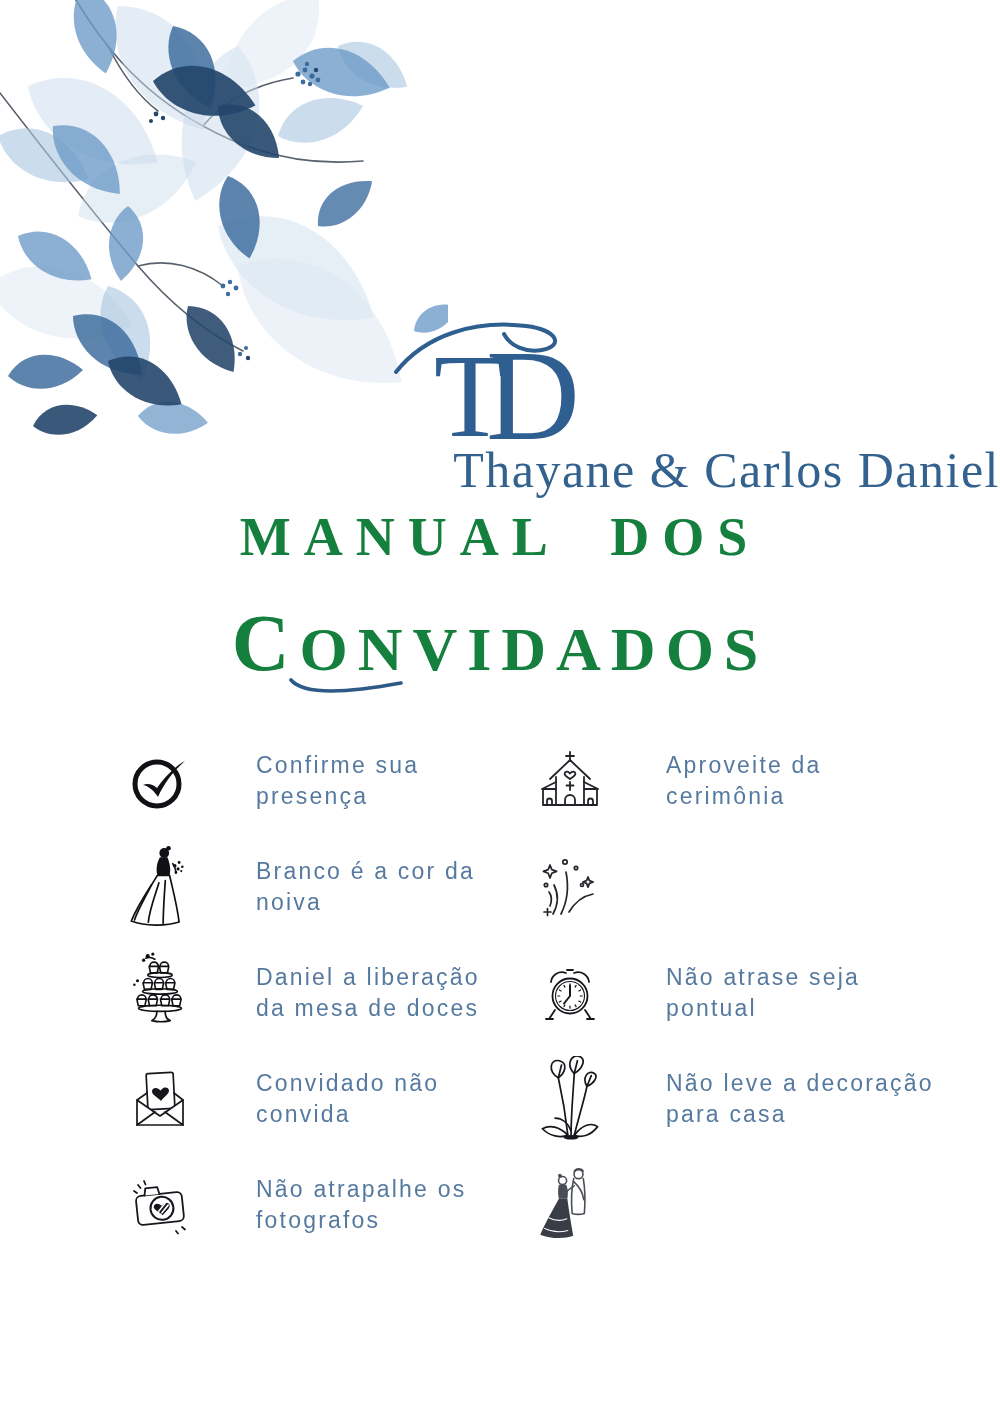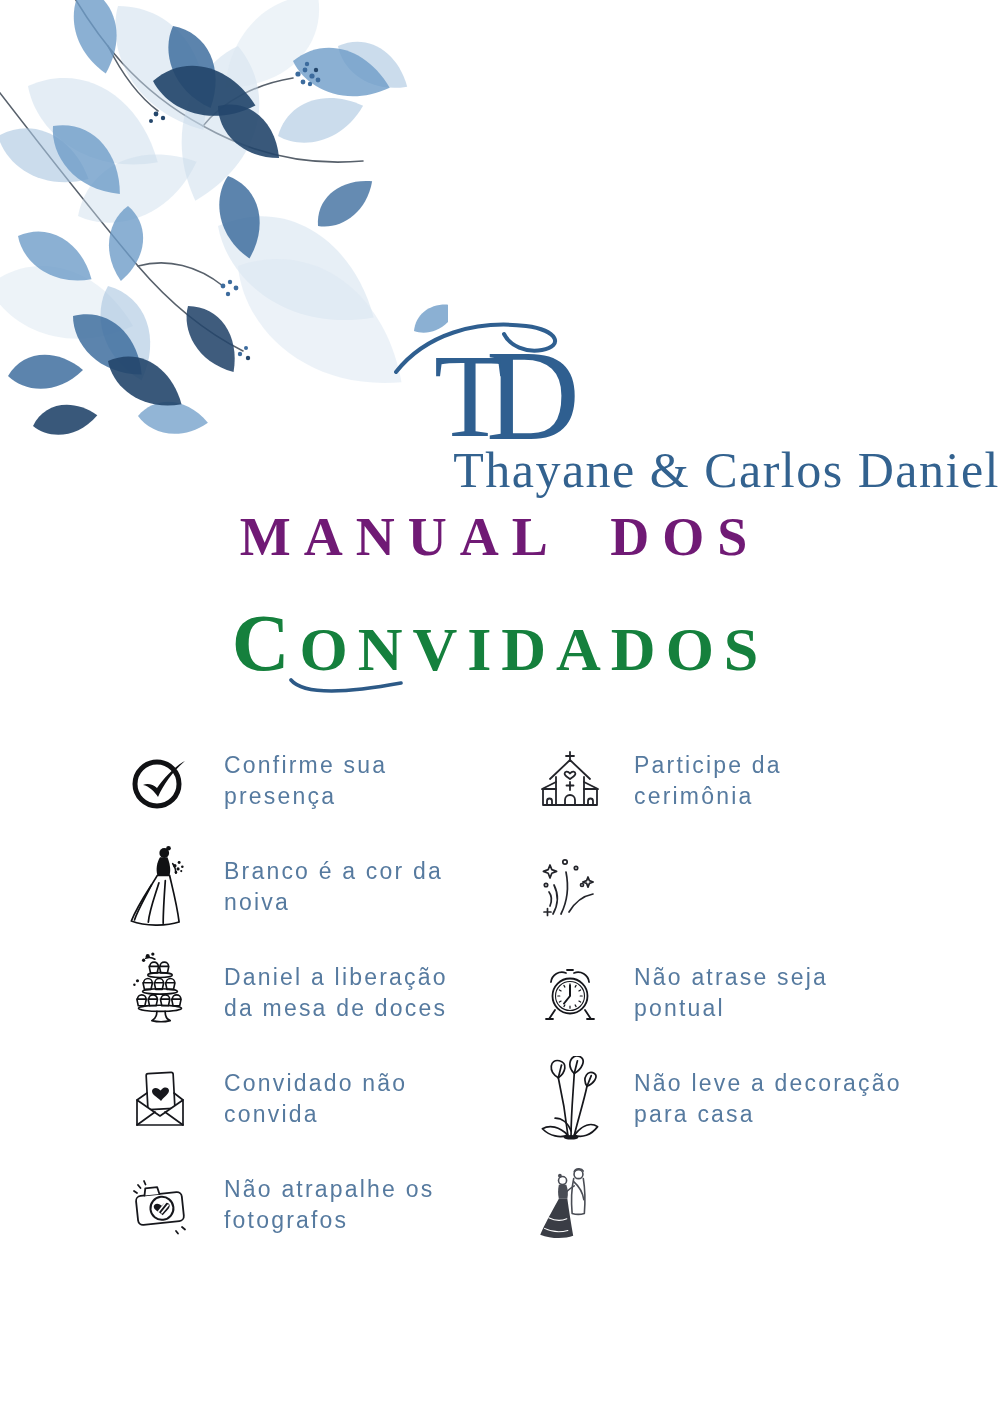--- a/index.html
+++ b/index.html
@@ -9,37 +9,37 @@
   .floral{position:absolute;left:-12px;top:-14px;width:460px;height:492px;}
   
   .monogram{position:absolute;left:0;top:318px;width:100%;display:flex;justify-content:center;}
   
   .names{position:absolute;top:441px;width:100%;text-align:right;
          font-family:"Liberation Serif",serif;font-weight:400;font-size:50px;
          letter-spacing:1.5px;color:#33628f;}
   
   .title1{position:absolute;top:506px;width:100%;text-align:center;
           font-family:"Liberation Serif",serif;font-weight:700;font-size:54px;
-          letter-spacing:13px;word-spacing:26px;color:#701a75;}
+          letter-spacing:13px;word-spacing:26px;color:#15803d;}
   
   .title2{position:absolute;top:598px;width:100%;text-align:center;
           font-family:"Liberation Serif",serif;font-weight:700;font-size:62px;
           letter-spacing:10px;color:#15803d;}
   .title2::first-letter{font-size:80px;}
   .swash{position:absolute;left:287px;top:676px;width:118px;height:24px;}
   
   .col{position:absolute;top:728px;display:flex;flex-direction:column;}
   .col-left{left:126px;}
   .col-right{left:536px;}
   .rule{height:106px;display:flex;align-items:center;gap:30px;}
   .ric{flex:0 0 68px;width:68px;display:flex;align-items:center;justify-content:center;}
   .ric svg{width:64px;height:64px;}
   .ric.tall svg{width:70px;height:86px;}
   .rtx{font-size:23px;line-height:31px;letter-spacing:2.2px;color:#567a9f;
-       white-space:pre-line;font-weight:400;}
+       white-space:pre-line;font-weight:400;margin-left:32px;}
 </style>
 </head>
 <body>
 
 <div class="page">
 
   <svg class="floral" viewBox="0 0 460 492">
     <defs>
       <path id="leaf" d="M0 0 C20 -34 64 -38 100 -8 C66 26 22 22 0 0 Z"></path>
     </defs>
@@ -233,21 +233,21 @@
           <path d="M32 3 V11 M28 7 H36"></path>
           <path d="M12 30 L32 11 L52 30"></path>
           <path d="M18 28 V56 H46 V28"></path>
           <path d="M32 24.5 C29.6 21.5 26.6 22.6 26.6 24.8 C26.6 26.8 29.6 28.2 32 30 C34.4 28.2 37.4 26.8 37.4 24.8 C37.4 22.6 34.4 21.5 32 24.5 Z"></path>
           <path d="M32 33 V41 M28.5 36.5 H35.5"></path>
           <path d="M27 56 V51 a5 5 0 0 1 10 0 V56"></path>
           <path d="M18 40 H5 V56 H18 M4 40 L18 33 M46 40 H59 V56 H46 M60 40 L46 33"></path>
           <path d="M9 56 v-4 a2.5 2.5 0 0 1 5 0 v4 M50 56 v-4 a2.5 2.5 0 0 1 5 0 v4"></path>
         </svg>
       </span>
-      <span class="rtx">Participe da
+      <span class="rtx">Aproveite da
 cerimônia</span>
     </div>
 
     <div class="rule">
       <span class="ric">
         <svg viewBox="0 0 64 64" fill="none" stroke="#23242a" stroke-width="1.7" stroke-linecap="round" stroke-linejoin="round">
           <path d="M15 59 C20 50 21 40 16 30"></path>
           <path d="M23 59 C29 47 31 32 28 17"></path>
           <path d="M31 57 C37 47 45 41 55 39"></path>
           <path d="M12 51 C14 46 14 41 11 37"></path>

